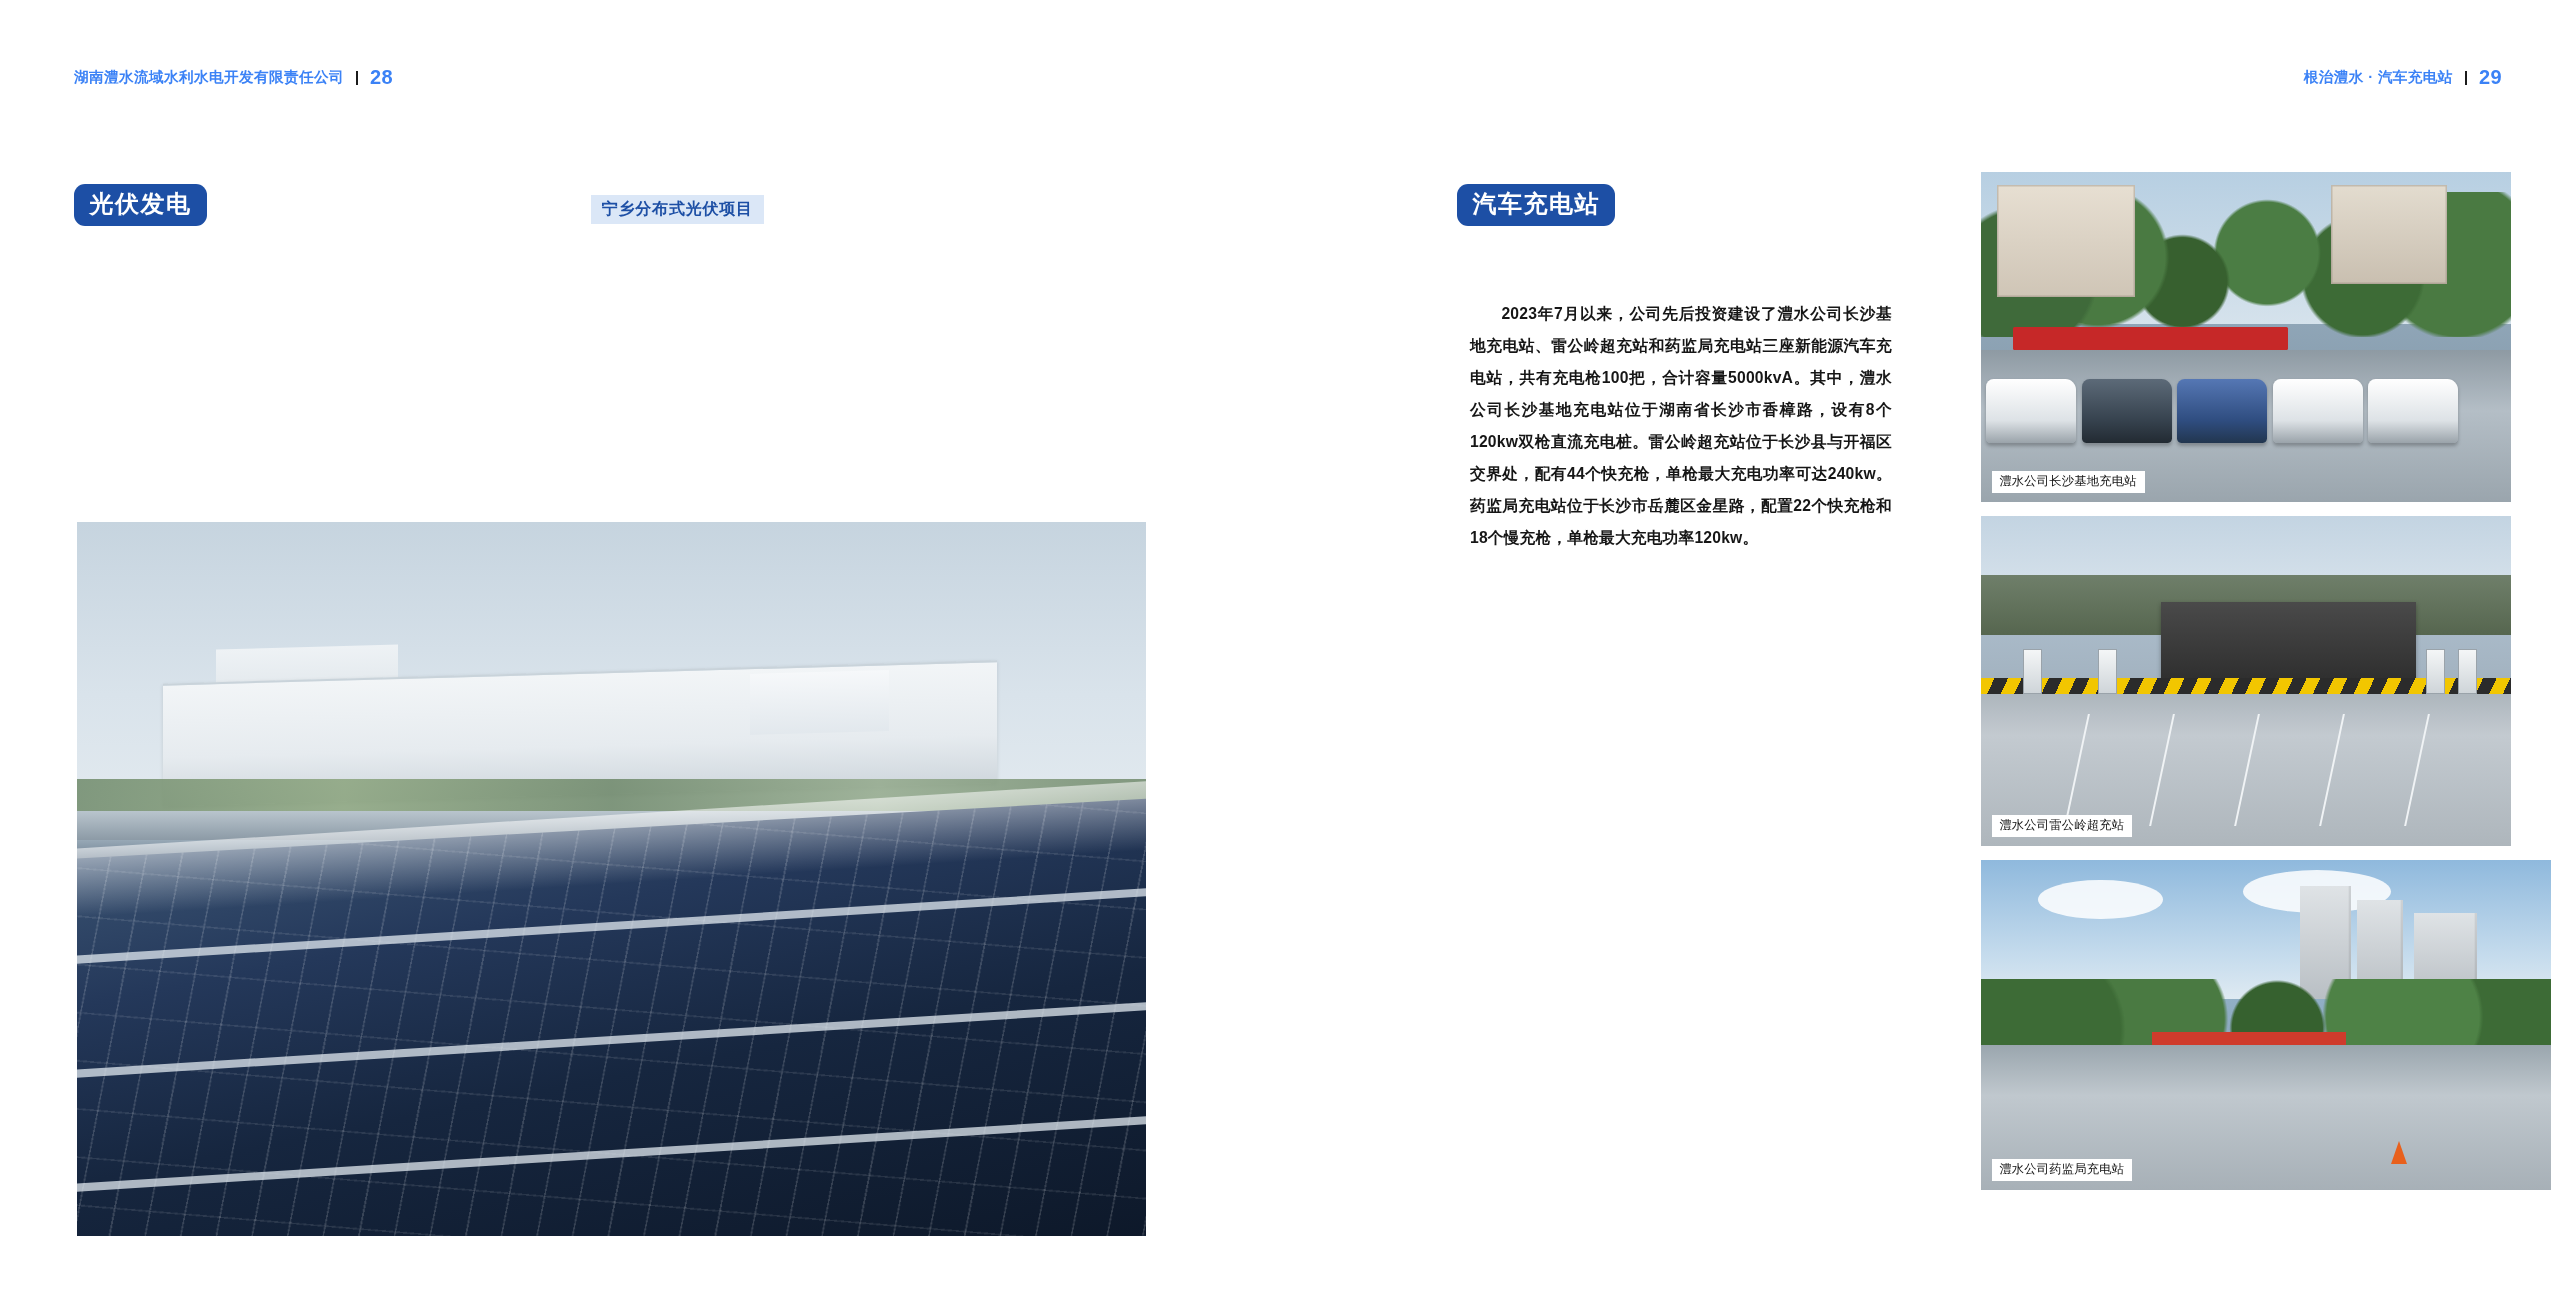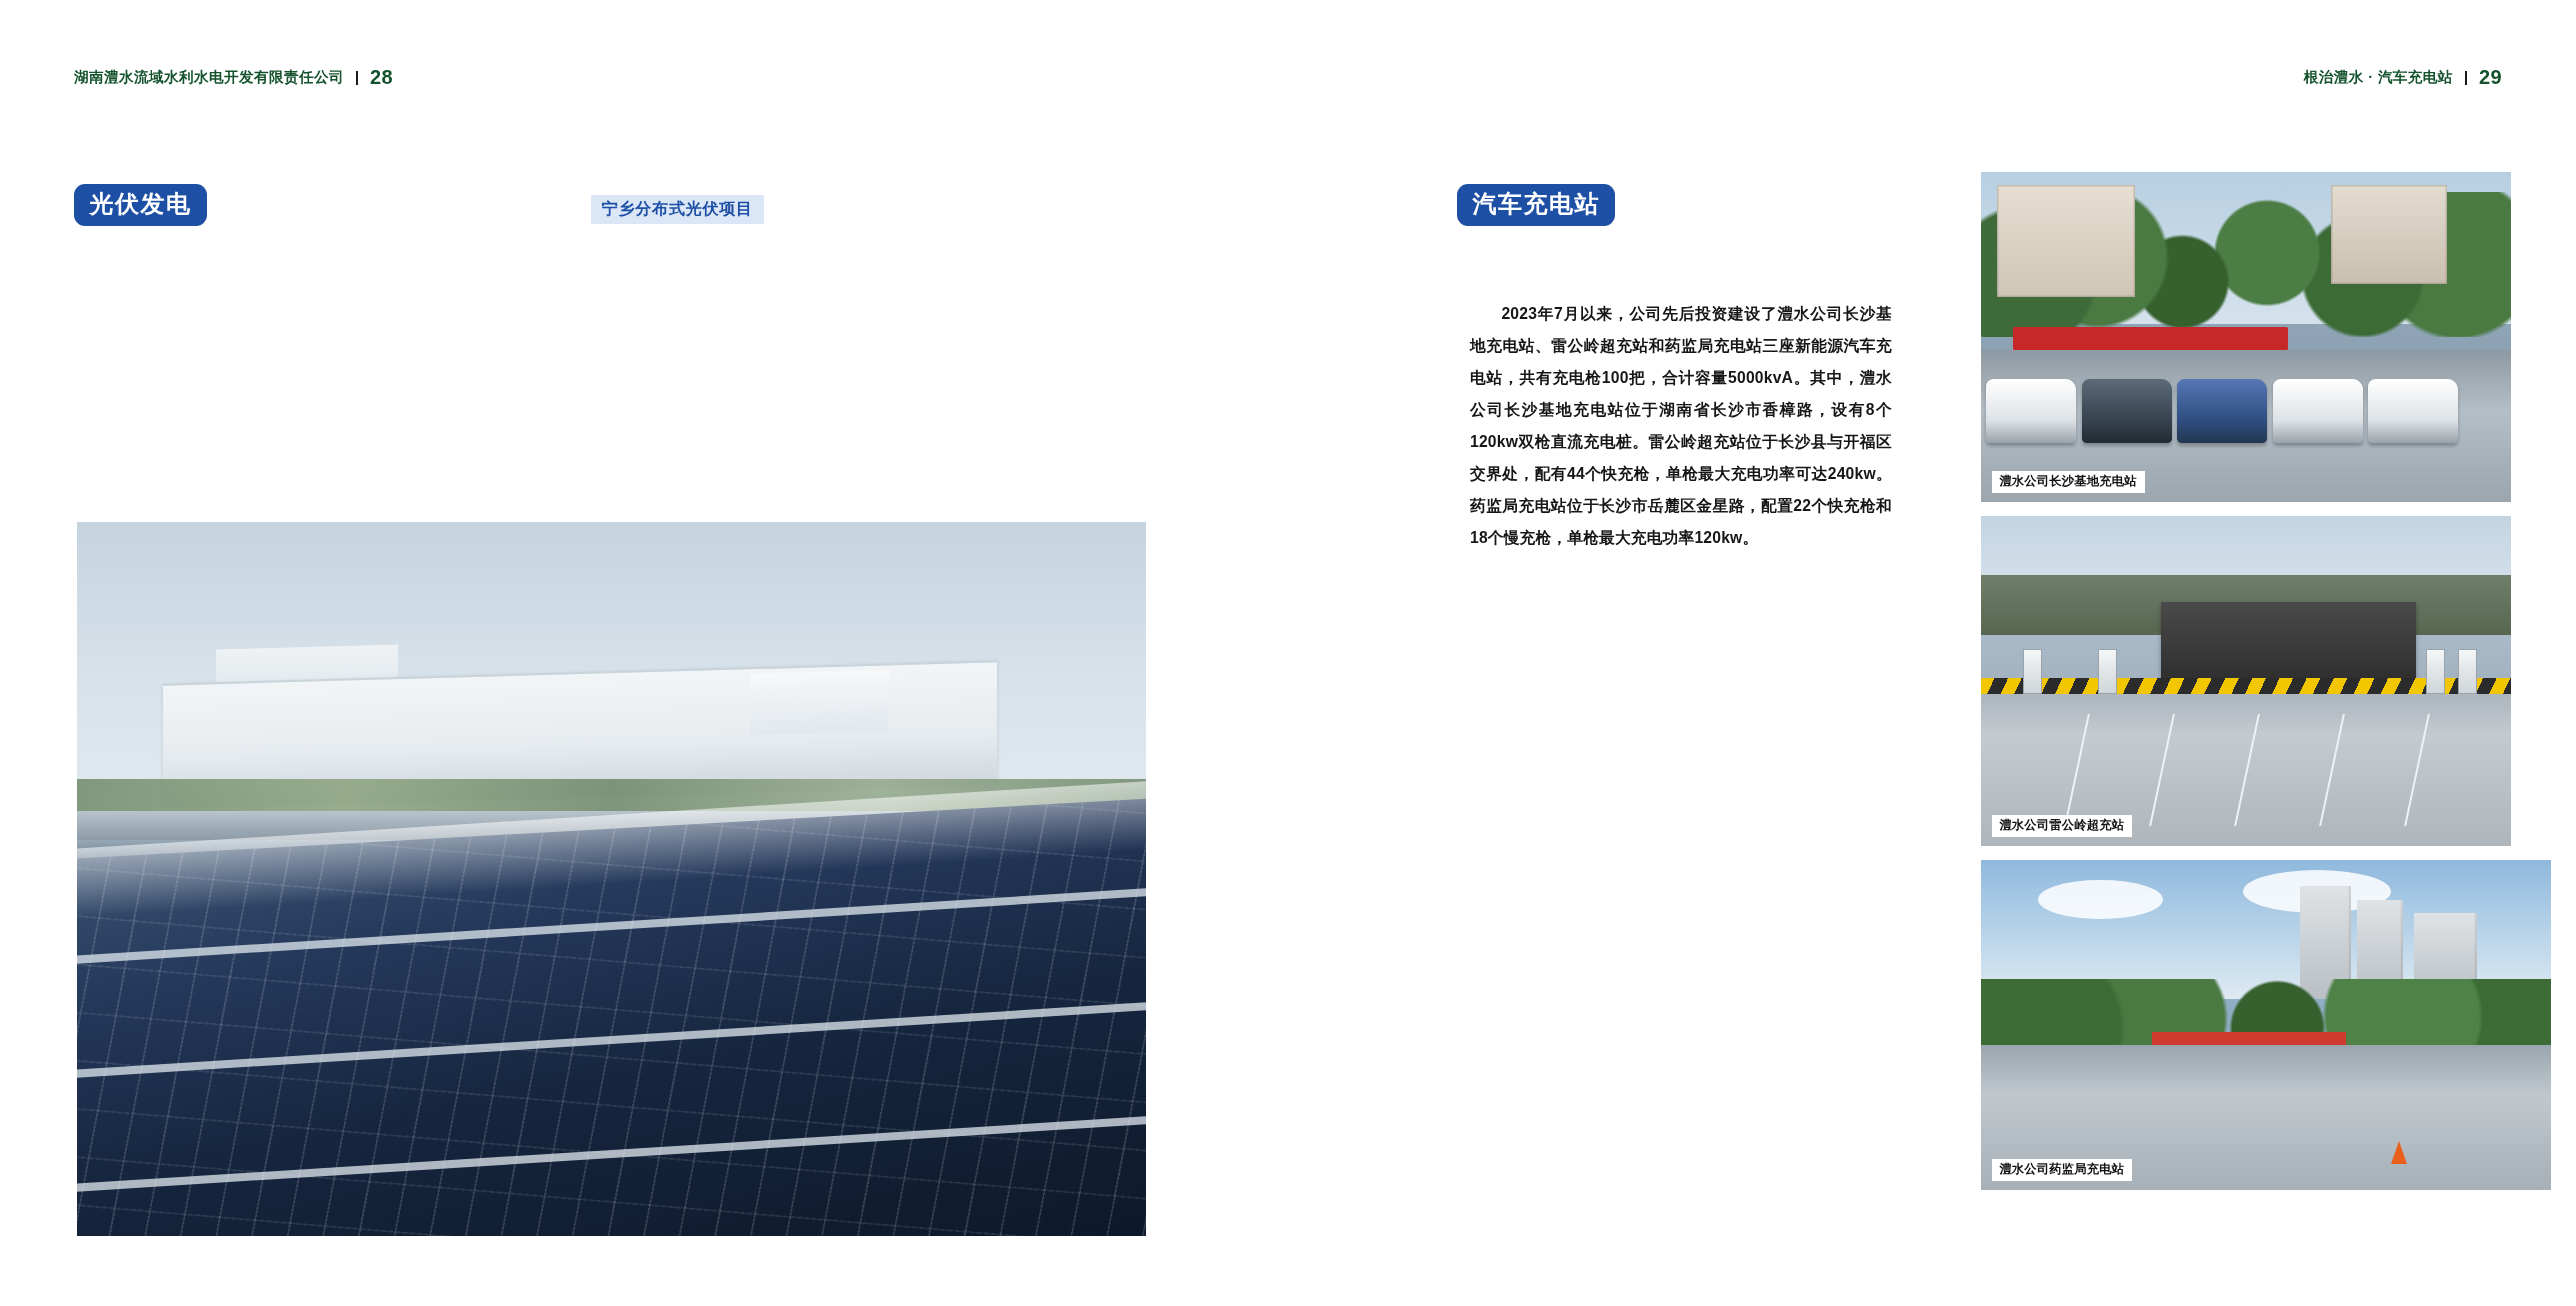--- a/index.html
+++ b/index.html
@@ -30,21 +30,21 @@
   }
 
   
   .runhead {
     position: absolute;
     top: 66px;
     display: flex;
     align-items: center;
     font-size: 14.6px;
     font-weight: bold;
-    color: #14532d;
+    color: #3b82f6;
     letter-spacing: 0.4px;
     white-space: nowrap;
   }
   .runhead.left { left: 74px; }
   .runhead.right { right: 74px; }
   .runhead .sep {
     display: inline-block;
     width: 1.5px;
     height: 14px;
     background: #1b1b1b;
@@ -105,21 +105,21 @@
     overflow: hidden;
     background: #b9c4cc;
   }
   .photo .cap {
     position: absolute;
     left: 10.7px;
     bottom: 9.2px;
     background: #ffffff;
     color: #111111;
     font-size: 12.3px;
-    font-weight: bold;
+    font-weight: normal;
     padding: 4.6px 7.7px 5.4px 7.7px;
     line-height: 1;
     white-space: nowrap;
     letter-spacing: 0.2px;
   }
 
   
   .solar {
     background: linear-gradient(#c9d6e0 0%, #d8e2ea 32%, #cdd9e2 40%, #9fb0bd 44%, #2b3d55 52%, #16253d 100%);
   }

